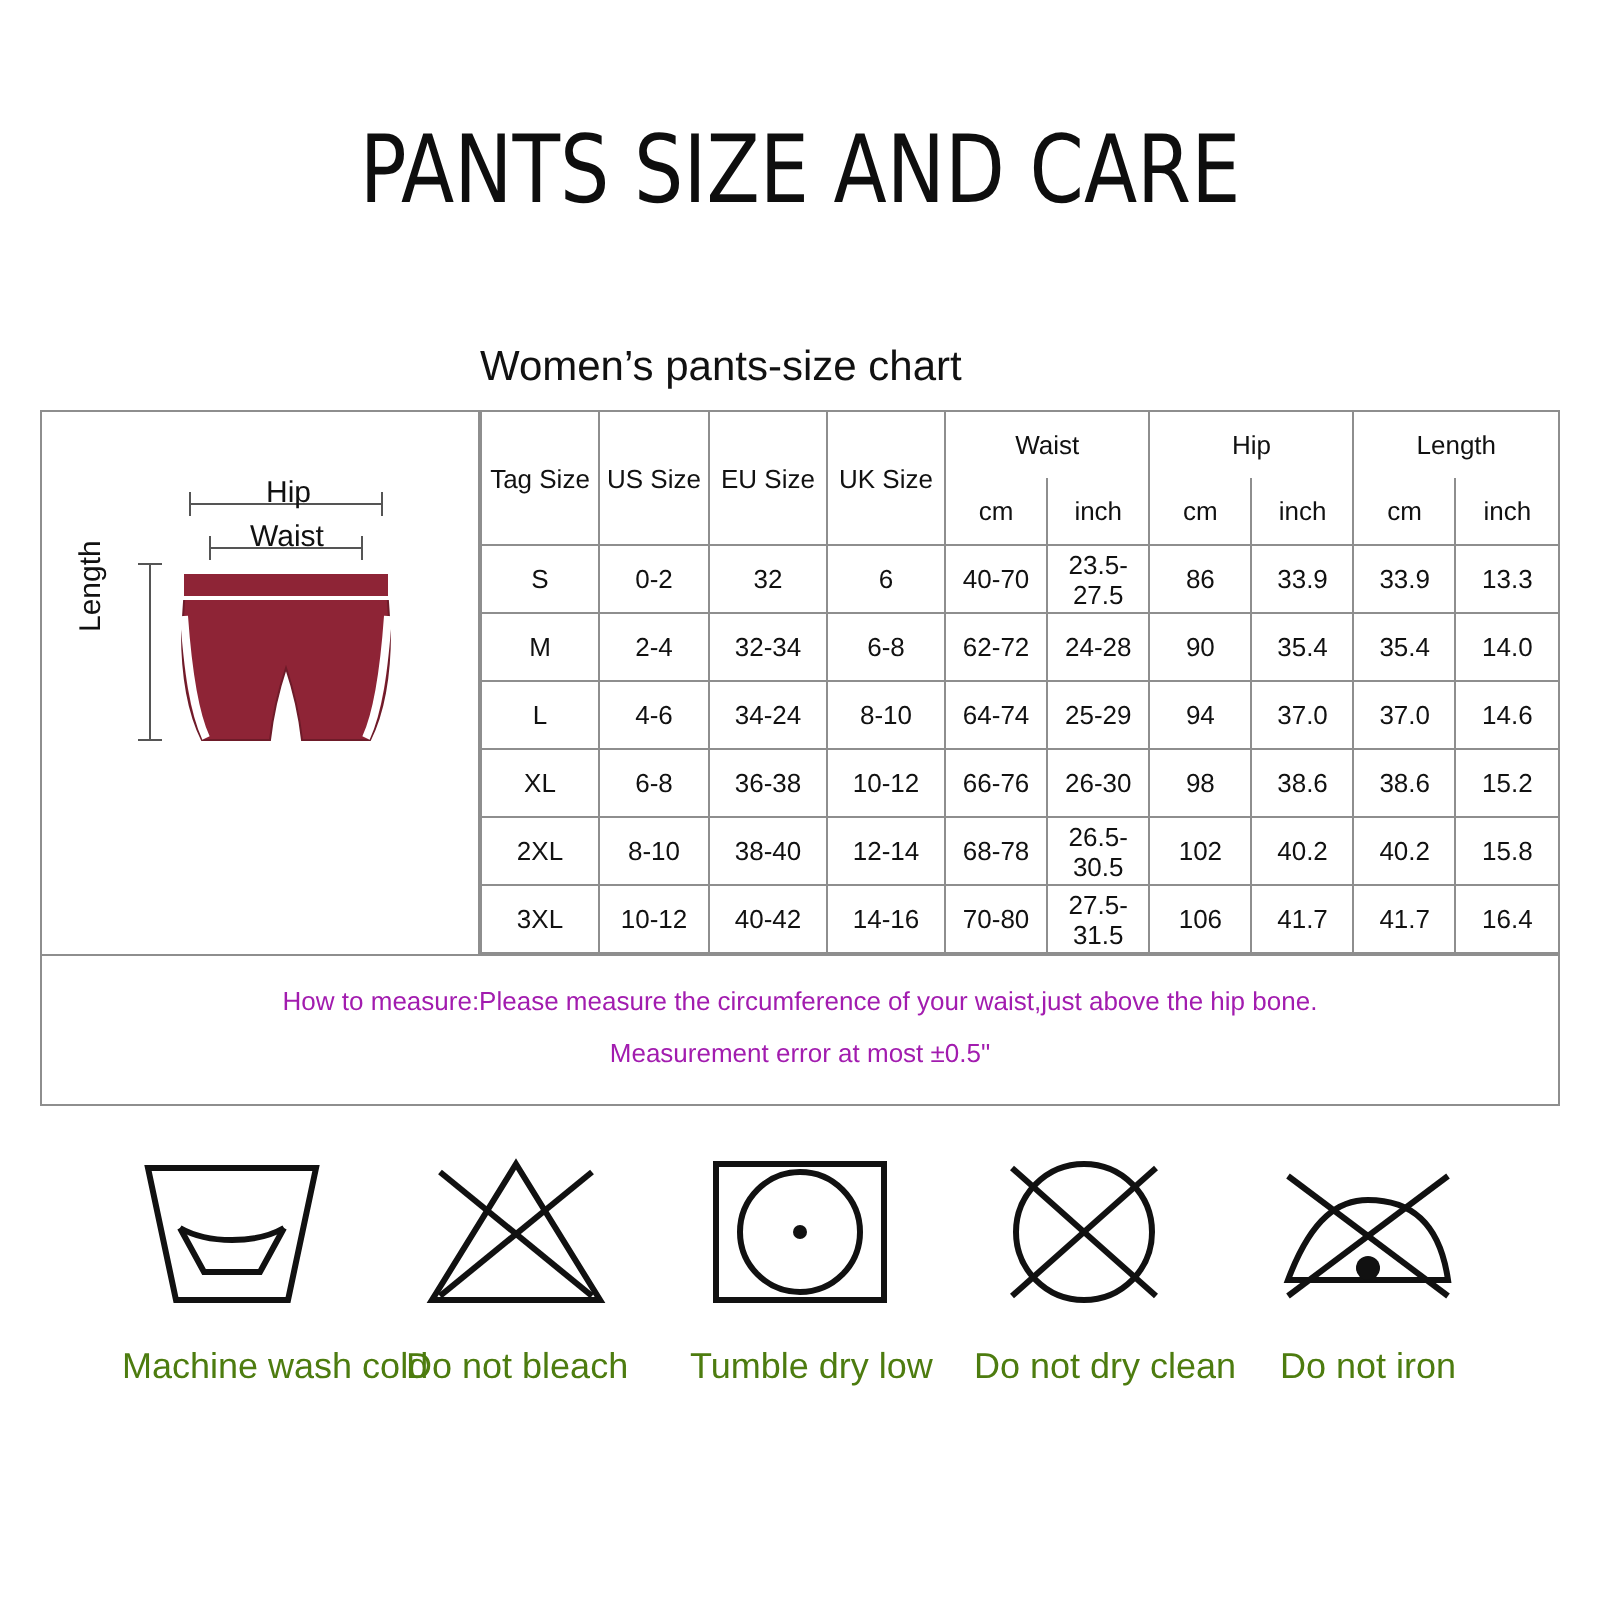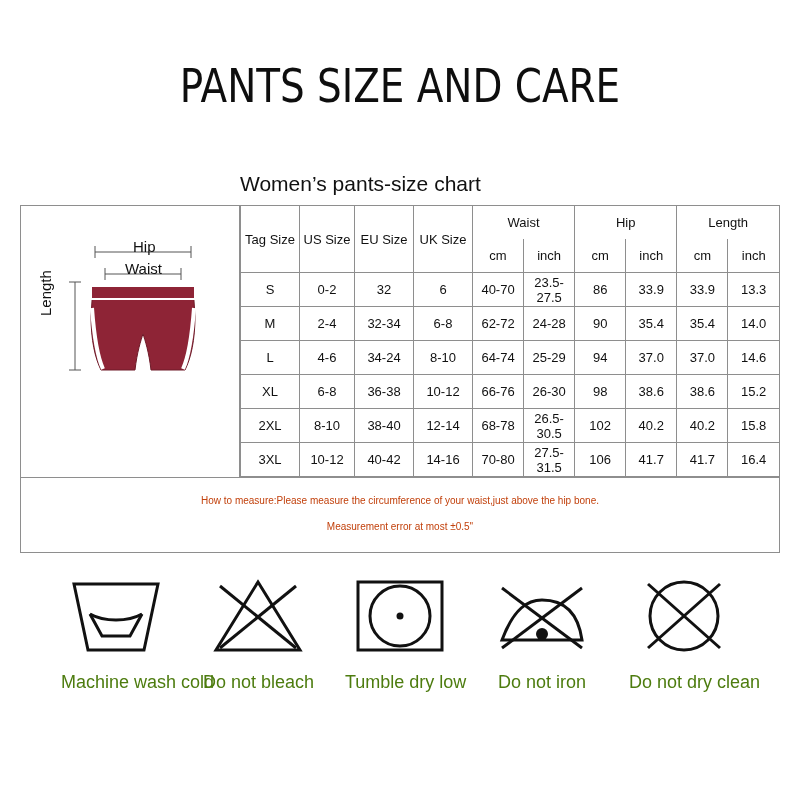--- a/index.html
+++ b/index.html
@@ -116,22 +116,22 @@
   table.size-table .no-bottom { border-bottom: none; }
 
   
   .howto {
     border-top: 1px solid #8e8e8e;
     padding: 10px 0 12px 0;
     text-align: center;
     background: #fff;
   }
   .howto div {
-    font-size: 10px;
-    color: #c2410c;
+    font-size: 13px;
+    color: #a21caf;
     line-height: 26px;
   }
 
   
   .care-row {
     position: absolute;
     left: 0;
     top: 572px;
     width: 800px;
     display: flex;
@@ -317,31 +317,31 @@
       <svg width="100" height="88" viewBox="0 0 100 88">
         <rect x="8" y="10" width="84" height="68" fill="none" stroke="#111" stroke-width="3"></rect>
         <circle cx="50" cy="44" r="30" fill="none" stroke="#111" stroke-width="3"></circle>
         <circle cx="50" cy="44" r="3.5" fill="#111"></circle>
       </svg>
       <div class="cap">Tumble dry low</div>
     </div>
 
     <div class="care-item">
       <svg width="100" height="88" viewBox="0 0 100 88">
+        <circle cx="50" cy="44" r="34" fill="none" stroke="#111" stroke-width="3"></circle>
+        <line x1="14" y1="12" x2="86" y2="76" stroke="#111" stroke-width="3"></line>
+        <line x1="86" y1="12" x2="14" y2="76" stroke="#111" stroke-width="3"></line>
+      </svg>
+      <div class="cap">Do not dry clean</div>
+    </div>
+
+    <div class="care-item">
+      <svg width="100" height="88" viewBox="0 0 100 88">
         <path d="M10,68 L90,68 C86,40 72,28 50,28 C36,28 22,36 10,68 Z" fill="none" stroke="#111" stroke-width="3"></path>
         <circle cx="50" cy="62" r="6" fill="#111"></circle>
         <line x1="10" y1="16" x2="90" y2="76" stroke="#111" stroke-width="3"></line>
         <line x1="90" y1="16" x2="10" y2="76" stroke="#111" stroke-width="3"></line>
       </svg>
       <div class="cap">Do not iron</div>
     </div>
 
-    <div class="care-item">
-      <svg width="100" height="88" viewBox="0 0 100 88">
-        <circle cx="50" cy="44" r="34" fill="none" stroke="#111" stroke-width="3"></circle>
-        <line x1="14" y1="12" x2="86" y2="76" stroke="#111" stroke-width="3"></line>
-        <line x1="86" y1="12" x2="14" y2="76" stroke="#111" stroke-width="3"></line>
-      </svg>
-      <div class="cap">Do not dry clean</div>
-    </div>
-
   </div>
 </div>
 
 </body></html>

